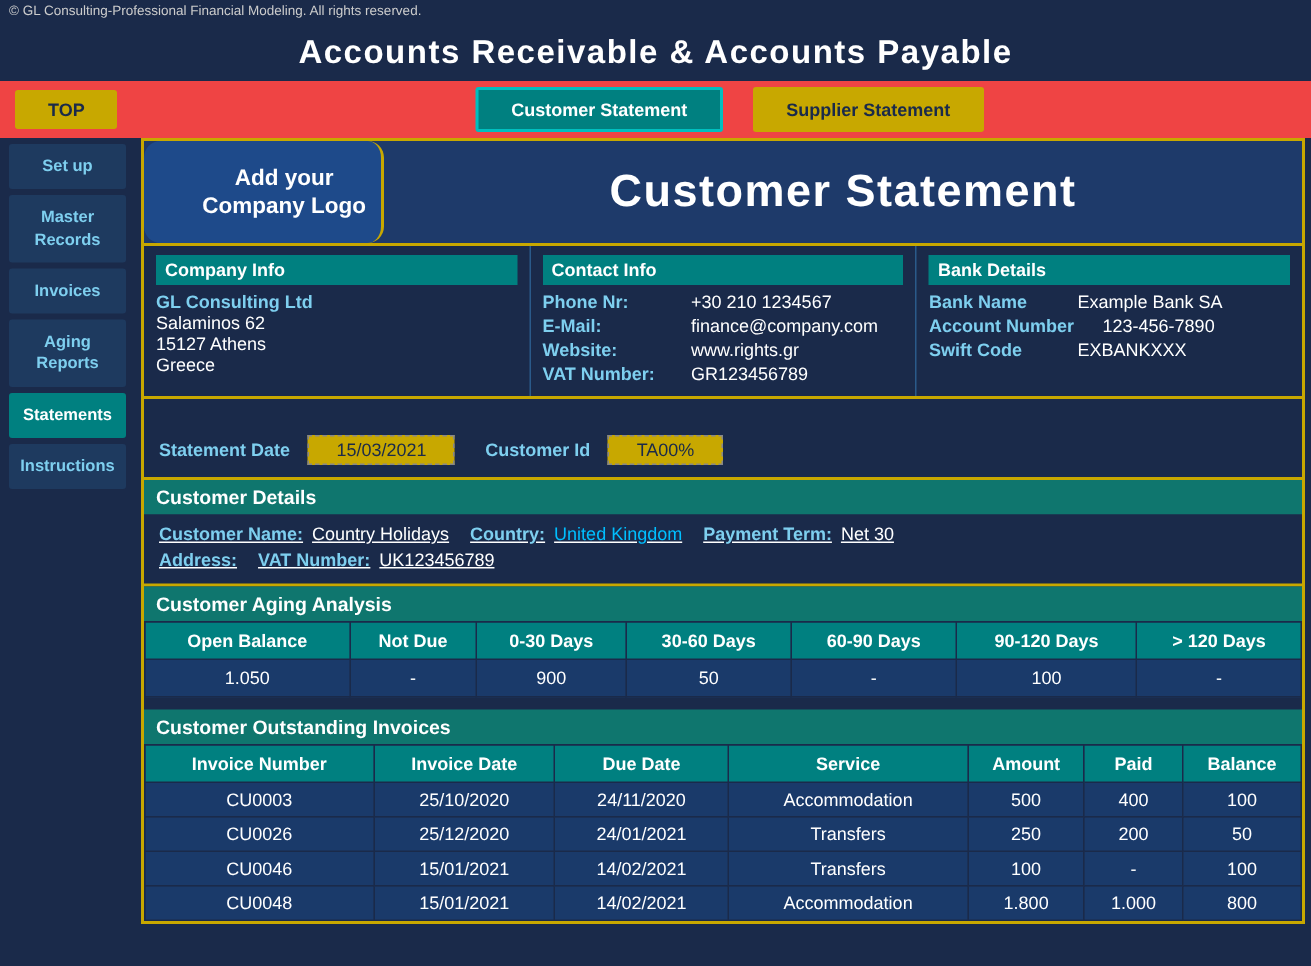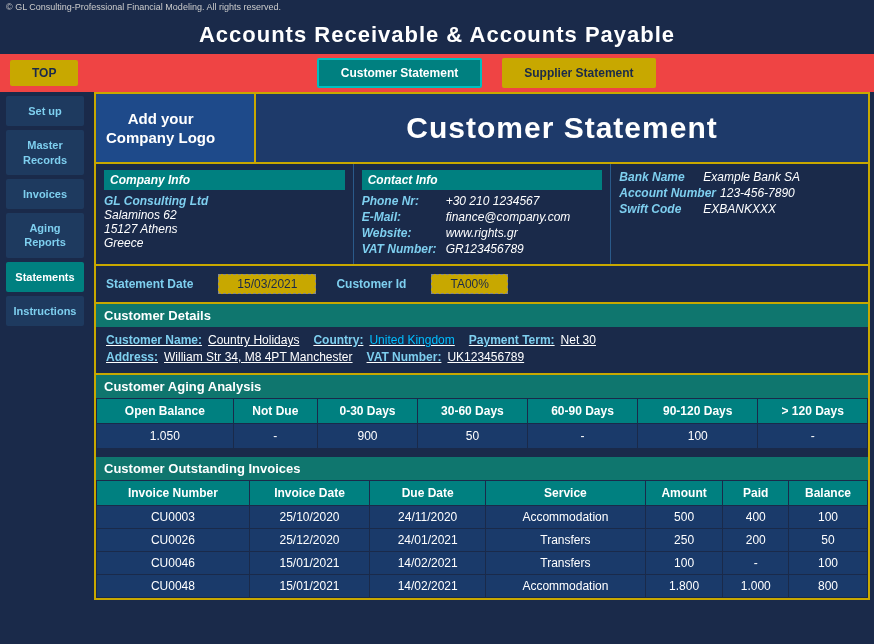--- a/index.html
+++ b/index.html
@@ -107,81 +107,82 @@
       min-height: 70px;
     }
     .logo-box {
       background: #1e4a8a;
       color: #fff;
       font-weight: bold;
       font-size: 15px;
       text-align: center;
       display: flex;
       align-items: center;
-      justify-content: flex-start;
+      justify-content: flex-end;
       width: 160px;
       border-right: 2px solid #c8a800;
       padding: 10px;
       line-height: 1.3;
+      border-radius: 11px;
     }
     .customer-statement-title {
       flex: 1;
       display: flex;
       align-items: center;
       justify-content: center;
       font-size: 30px;
       font-weight: bold;
       color: #fff;
       text-align: center;
       letter-spacing: 1px;
     }
     .info-table-section {
       display: flex;
       border-bottom: 2px solid #c8a800;
     }
     .info-col {
       flex: 1;
       padding: 6px 8px;
       border-right: 1px solid #2a5a8a;
-      font-style: italic;
     }
     .info-col:last-child { border-right: none; }
     .info-col-header {
       background: #008080;
       color: #fff;
       font-weight: bold;
       font-size: 12px;
       padding: 3px 6px;
       margin-bottom: 4px;
     }
     .info-row {
       display: flex;
-      gap: 4px;
+      gap: 19px;
       margin-bottom: 2px;
     }
     .info-label {
       color: #7ecfef;
       font-weight: bold;
       min-width: 80px;
     }
     .info-value {
       color: #fff;
     }
     .stmt-fields {
       display: flex;
       gap: 20px;
       padding: 8px 10px;
       border-bottom: 2px solid #c8a800;
       background: #1a2a4a;
       align-items: center;
     }
     .stmt-field-row {
       display: flex;
-      gap: 25px;
+      gap: 12px;
       align-items: center;
+      margin-top: 16px;
     }
     .stmt-field-label {
       color: #7ecfef;
       font-weight: bold;
       font-size: 12px;
     }
     .stmt-field-value {
       background: #c8a800;
       color: #1a2a4a;
       font-weight: normal;
@@ -345,20 +346,21 @@
             <span class="info-label">Website:</span>
             <span class="info-value">www.rights.gr</span>
           </div>
           <div class="info-row">
             <span class="info-label">VAT Number:</span>
             <span class="info-value">GR123456789</span>
           </div>
         </div>
 
         <div class="info-col">
+          <div class="info-col-header">Bank Details</div>
           <div class="info-row">
             <span class="info-label">Bank Name</span>
             <span class="info-value">Example Bank SA</span>
           </div>
           <div class="info-row">
             <span class="info-label">Account Number</span>
             <span class="info-value">123-456-7890</span>
           </div>
           <div class="info-row">
             <span class="info-label">Swift Code</span>
@@ -392,21 +394,20 @@
             <span class="cust-detail-value highlight">United Kingdom</span>
           </div>
           <div class="cust-detail-item">
             <span class="cust-detail-label">Payment Term:</span>
             <span class="cust-detail-value">Net 30</span>
           </div>
         </div>
         <div class="cust-details-row">
           <div class="cust-detail-item">
             <span class="cust-detail-label">Address:</span>
-            <span class="cust-detail-value">William Str 34, M8 4PT  Manchester</span>
           </div>
           <div class="cust-detail-item">
             <span class="cust-detail-label">VAT Number:</span>
             <span class="cust-detail-value">UK123456789</span>
           </div>
         </div>
       </div>
 
       <div class="aging-section">
         <div class="section-header">Customer Aging Analysis</div>

